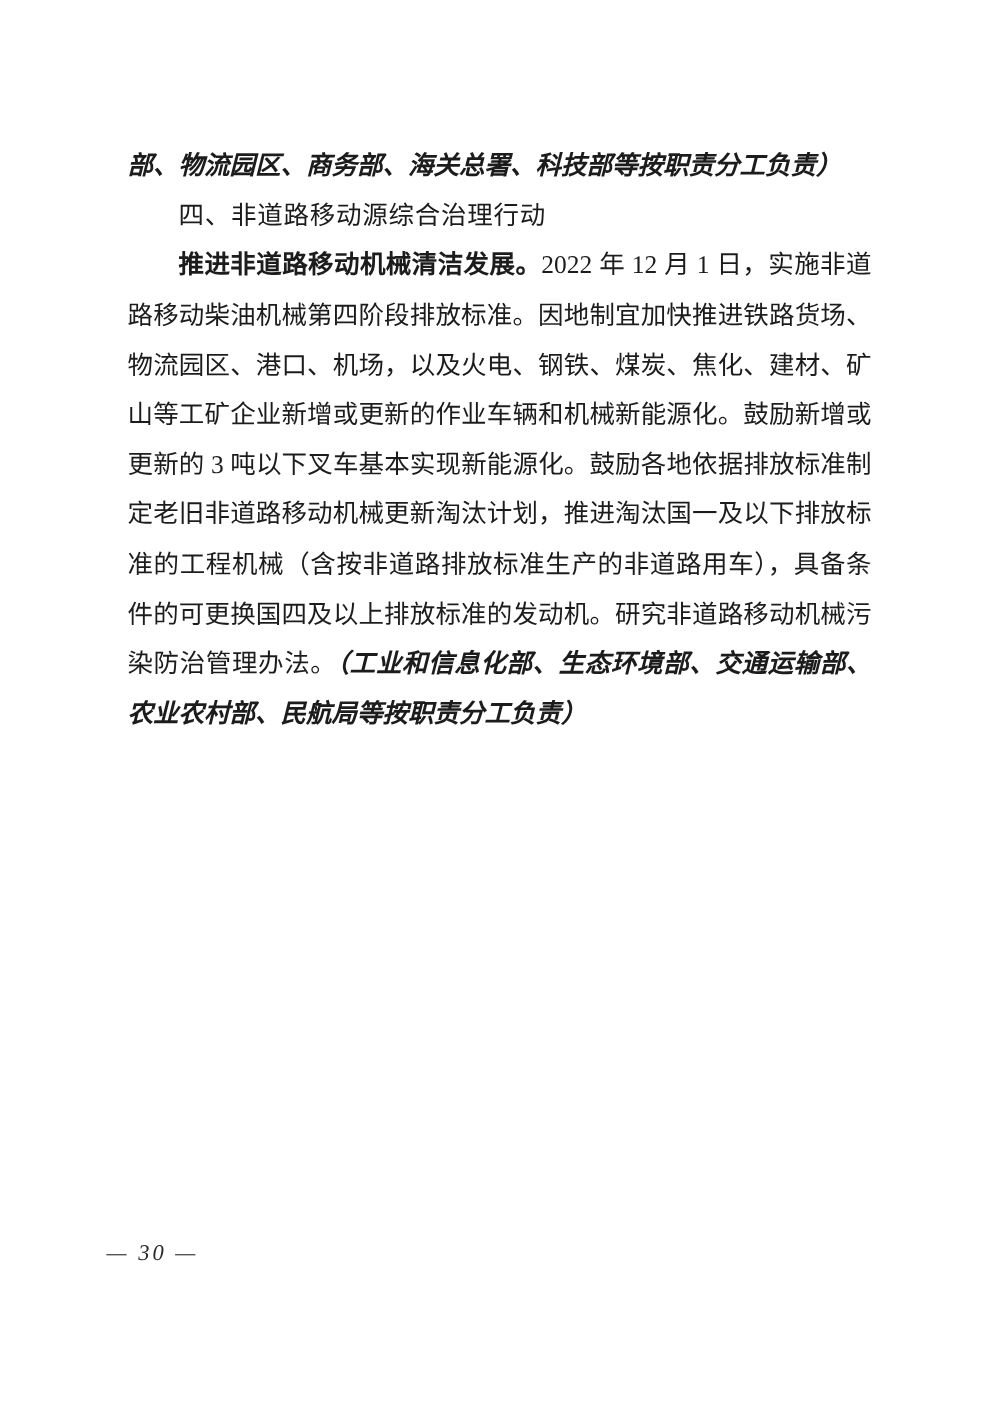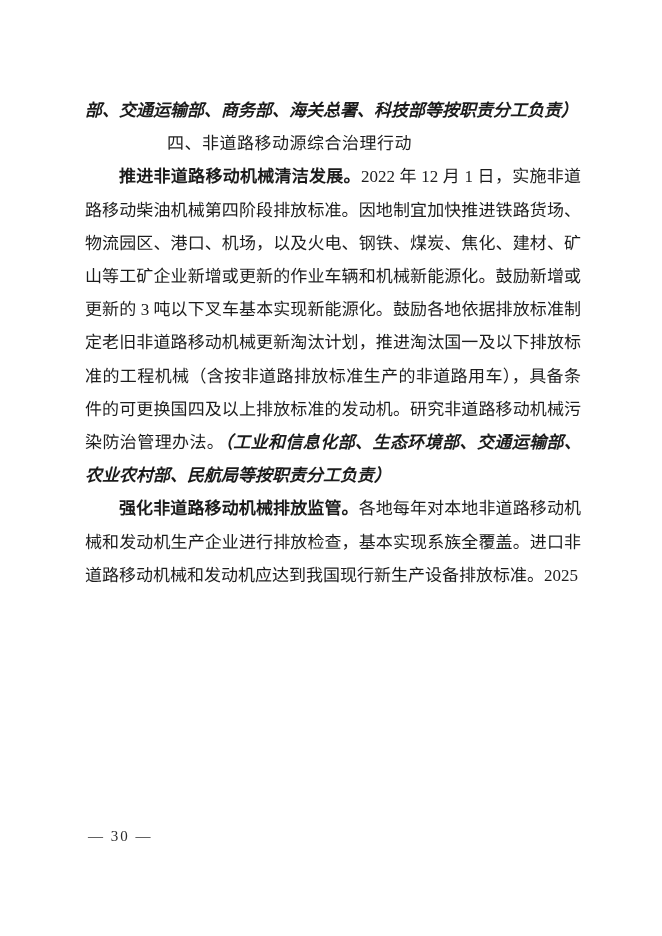--- a/index.html
+++ b/index.html
@@ -44,36 +44,35 @@
   }
   .seg-kai-bold {
     font-weight: bold;
     font-style: italic;
   }
   .seg-heading {
     font-family: Liberation Sans, sans-serif;
     font-weight: 500;
     font-style: normal;
     letter-spacing: 0.5px;
-    margin-left: 48px;
   }
   .footer {
     position: absolute;
-    left: 88px;
+    left: 71px;
     top: 828px;
     font-size: 15px;
     letter-spacing: 2px;
     color: #2a2a2a;
     font-family: "Liberation Serif", "DejaVu Serif", serif;
+    font-style: italic;
   }
 </style>
 </head>
 <body>
 
 <div class="page">
   <div class="content" id="doc-content">
-      <p class="para continuation"><span class="seg-kai-bold">部、交通运输部、商务部、海关总署、科技部等按职责分工负责）</span></p>
+      <p class="para continuation"><span class="seg-kai-bold">部、物流园区、商务部、海关总署、科技部等按职责分工负责）</span></p>
       <p class="para heading"><span class="seg-heading">四、非道路移动源综合治理行动</span></p>
       <p class="para body"><span class="seg-lead-bold">推进非道路移动机械清洁发展。</span><span class="seg-normal">2022 年 12 月 1 日，实施非道路移动柴油机械第四阶段排放标准。因地制宜加快推进铁路货场、物流园区、港口、机场，以及火电、钢铁、煤炭、焦化、建材、矿山等工矿企业新增或更新的作业车辆和机械新能源化。鼓励新增或更新的 3 吨以下叉车基本实现新能源化。鼓励各地依据排放标准制定老旧非道路移动机械更新淘汰计划，推进淘汰国一及以下排放标准的工程机械（含按非道路排放标准生产的非道路用车），具备条件的可更换国四及以上排放标准的发动机。研究非道路移动机械污染防治管理办法。</span><span class="seg-kai-bold">（工业和信息化部、生态环境部、交通运输部、农业农村部、民航局等按职责分工负责）</span></p>
-      <p class="para body"><span class="seg-lead-bold">强化非道路移动机械排放监管。</span><span class="seg-normal">各地每年对本地非道路移动机械和发动机生产企业进行排放检查，基本实现系族全覆盖。进口非道路移动机械和发动机应达到我国现行新生产设备排放标准。2025</span></p>
     </div>
   <div class="footer">— 30 —</div>
 </div>
 
 </body></html>

